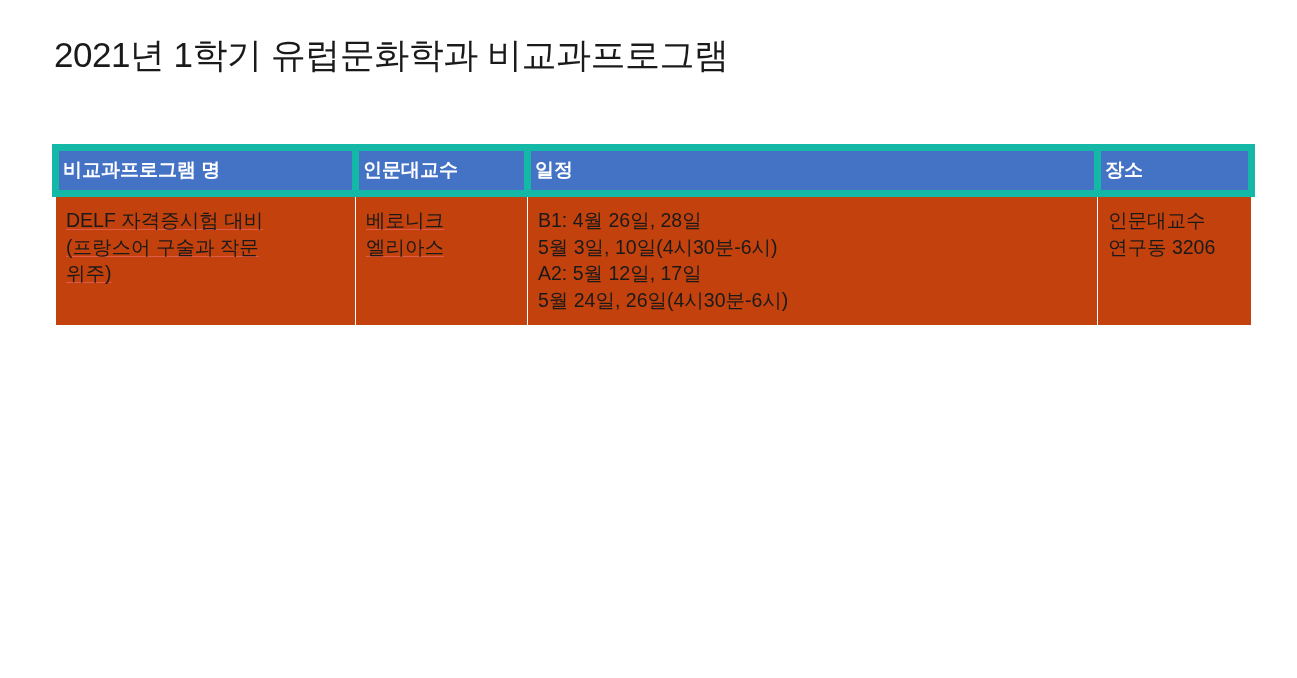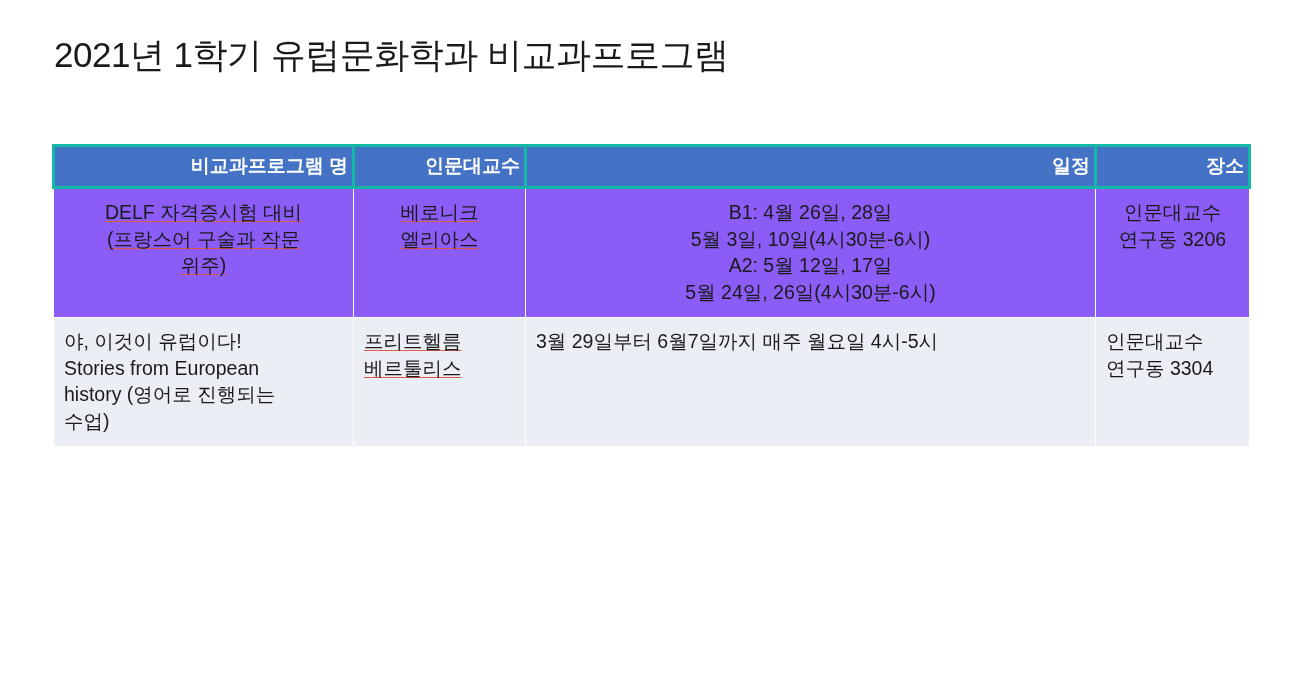--- a/index.html
+++ b/index.html
@@ -44,36 +44,36 @@
   table.program-table col.c-name { width: 300px; }
   table.program-table col.c-prof { width: 172px; }
   table.program-table col.c-sched { width: 570px; }
   table.program-table col.c-place { width: 154px; }
 
   table.program-table th {
     background: #4472c4;
     color: #ffffff;
     font-size: 19px;
     font-weight: 700;
-    text-align: right;
+    text-align: left;
     padding: 6px 4px 7px 4px;
-    border: 3px solid #14b8a6;
+    border: 7px solid #14b8a6;
     vertical-align: middle;
   }
   table.program-table td {
     font-size: 19.5px;
     font-weight: 400;
     color: #1a1a1a;
     padding: 10px 10px 12px 10px;
     border: 1px solid #ffffff;
     vertical-align: top;
     line-height: 1.36;
     white-space: pre-line;
   }
-  tr.row-shaded td { background: #8b5cf6; text-align: center; }
+  tr.row-shaded td { background: #c2410c; }
   tr.row-plain td  { background: #eceef6; }
 
   .ul-red {
     text-decoration: underline;
     text-decoration-color: #e05a4a;
     text-decoration-thickness: 1px;
     text-underline-offset: 2px;
   }
 </style>
 </head>
@@ -110,29 +110,18 @@
           <td>B1: 4월 26일, 28일
      5월 3일, 10일(4시30분-6시)
 A2: 5월 12일, 17일
      5월 24일, 26일(4시30분-6시)</td>
           <td>인문대교수
 연구동 3206</td>
         </tr>
 
 
 
-        <tr class="row-plain">
-          <td>야, 이것이 유럽이다!
-Stories from European
-history (영어로 진행되는
-수업)</td>
-          <td><span class="ul-red">프리트헬름
-베르툴리스</span></td>
-          <td>3월 29일부터 6월7일까지 매주 월요일 4시-5시</td>
-          <td>인문대교수
-연구동 3304</td>
-        </tr>
 
       </tbody>
     </table>
   </div>
 
 </div>
 
 </body></html>

